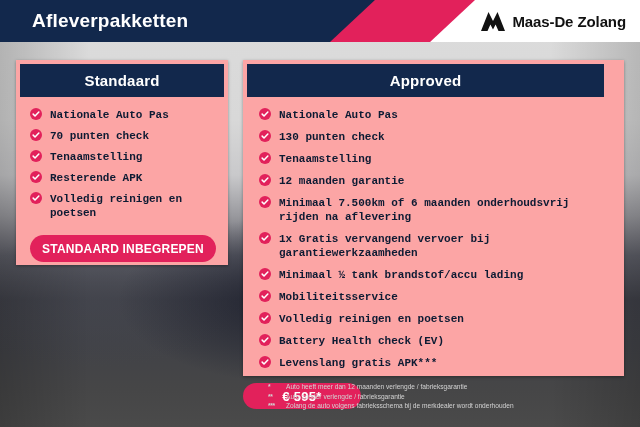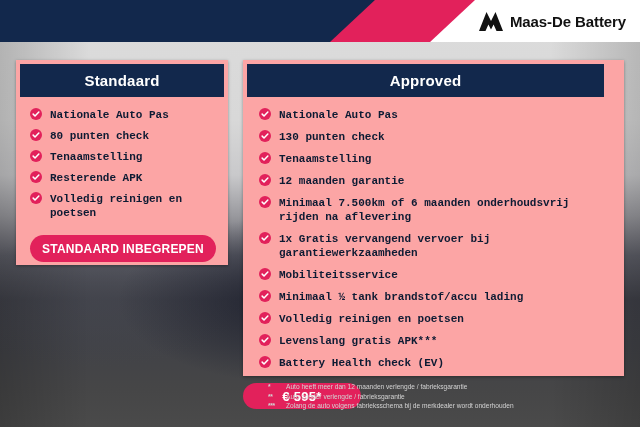--- a/index.html
+++ b/index.html
@@ -236,44 +236,45 @@
 <body>
 
 <div id="page">
 
   <div class="bg-photo"></div>
   <div class="bg-vignette"></div>
 
   <div class="header">
     <div class="header-navy"></div>
     <div class="header-accent"></div>
+    <div class="header-title">Afleverpakketten</div>
     <div class="brand">
       <svg class="brand-mark" viewBox="0 0 24 19">
         <polygon points="0,19 7.5,0 12,9 16.5,0 24,19 17.5,19 14.6,12.4 12,17.4 9.4,12.4 6.5,19" fill="#111111"></polygon>
       </svg>
-      <span class="brand-name">Maas-De Battery</span>
+      <span class="brand-name">Maas-De Zolang</span>
     </div>
   </div>
 
   <div class="card card-left">
     <div class="card-head">Standaard</div>
     <ul class="feature-list">
       <li>
         <svg class="check-icon" viewBox="0 0 16 16">
           <circle cx="8" cy="8" r="8" fill="#e2215b"></circle>
           <path d="M4.2 8.2 L6.7 10.7 L11.8 5.3" stroke="#ffffff" stroke-width="2" fill="none" stroke-linecap="round" stroke-linejoin="round"></path>
         </svg>
         <span class="feature-text">Nationale Auto Pas</span>
       </li>
       <li>
         <svg class="check-icon" viewBox="0 0 16 16">
           <circle cx="8" cy="8" r="8" fill="#e2215b"></circle>
           <path d="M4.2 8.2 L6.7 10.7 L11.8 5.3" stroke="#ffffff" stroke-width="2" fill="none" stroke-linecap="round" stroke-linejoin="round"></path>
         </svg>
-        <span class="feature-text">80 punten check</span>
+        <span class="feature-text">70 punten check</span>
       </li>
       <li>
         <svg class="check-icon" viewBox="0 0 16 16">
           <circle cx="8" cy="8" r="8" fill="#e2215b"></circle>
           <path d="M4.2 8.2 L6.7 10.7 L11.8 5.3" stroke="#ffffff" stroke-width="2" fill="none" stroke-linecap="round" stroke-linejoin="round"></path>
         </svg>
         <span class="feature-text">Tenaamstelling</span>
       </li>
       <li>
         <svg class="check-icon" viewBox="0 0 16 16">
@@ -338,49 +339,49 @@
           <circle cx="8" cy="8" r="8" fill="#e2215b"></circle>
           <path d="M4.2 8.2 L6.7 10.7 L11.8 5.3" stroke="#ffffff" stroke-width="2" fill="none" stroke-linecap="round" stroke-linejoin="round"></path>
         </svg>
         <span class="feature-text">1x Gratis vervangend vervoer bij garantiewerkzaamheden</span>
       </li>
       <li>
         <svg class="check-icon" viewBox="0 0 16 16">
           <circle cx="8" cy="8" r="8" fill="#e2215b"></circle>
           <path d="M4.2 8.2 L6.7 10.7 L11.8 5.3" stroke="#ffffff" stroke-width="2" fill="none" stroke-linecap="round" stroke-linejoin="round"></path>
         </svg>
+        <span class="feature-text">Minimaal ½ tank brandstof/accu lading</span>
+      </li>
+      <li>
+        <svg class="check-icon" viewBox="0 0 16 16">
+          <circle cx="8" cy="8" r="8" fill="#e2215b"></circle>
+          <path d="M4.2 8.2 L6.7 10.7 L11.8 5.3" stroke="#ffffff" stroke-width="2" fill="none" stroke-linecap="round" stroke-linejoin="round"></path>
+        </svg>
         <span class="feature-text">Mobiliteitsservice</span>
       </li>
       <li>
         <svg class="check-icon" viewBox="0 0 16 16">
           <circle cx="8" cy="8" r="8" fill="#e2215b"></circle>
           <path d="M4.2 8.2 L6.7 10.7 L11.8 5.3" stroke="#ffffff" stroke-width="2" fill="none" stroke-linecap="round" stroke-linejoin="round"></path>
         </svg>
-        <span class="feature-text">Minimaal ½ tank brandstof/accu lading</span>
-      </li>
-      <li>
-        <svg class="check-icon" viewBox="0 0 16 16">
-          <circle cx="8" cy="8" r="8" fill="#e2215b"></circle>
-          <path d="M4.2 8.2 L6.7 10.7 L11.8 5.3" stroke="#ffffff" stroke-width="2" fill="none" stroke-linecap="round" stroke-linejoin="round"></path>
-        </svg>
         <span class="feature-text">Volledig reinigen en poetsen</span>
       </li>
       <li>
         <svg class="check-icon" viewBox="0 0 16 16">
           <circle cx="8" cy="8" r="8" fill="#e2215b"></circle>
           <path d="M4.2 8.2 L6.7 10.7 L11.8 5.3" stroke="#ffffff" stroke-width="2" fill="none" stroke-linecap="round" stroke-linejoin="round"></path>
         </svg>
+        <span class="feature-text">Battery Health check (EV)</span>
+      </li>
+      <li>
+        <svg class="check-icon" viewBox="0 0 16 16">
+          <circle cx="8" cy="8" r="8" fill="#e2215b"></circle>
+          <path d="M4.2 8.2 L6.7 10.7 L11.8 5.3" stroke="#ffffff" stroke-width="2" fill="none" stroke-linecap="round" stroke-linejoin="round"></path>
+        </svg>
         <span class="feature-text">Levenslang gratis APK***</span>
-      </li>
-      <li>
-        <svg class="check-icon" viewBox="0 0 16 16">
-          <circle cx="8" cy="8" r="8" fill="#e2215b"></circle>
-          <path d="M4.2 8.2 L6.7 10.7 L11.8 5.3" stroke="#ffffff" stroke-width="2" fill="none" stroke-linecap="round" stroke-linejoin="round"></path>
-        </svg>
-        <span class="feature-text">Battery Health check (EV)</span>
       </li>
     </ul>
     <div class="price-row">
       <button class="price-button">€ 595*</button>
     </div>
   </div>
 
   <div class="footnotes">
     <div class="footnote-row">
       <span class="footnote-mark">*</span>

